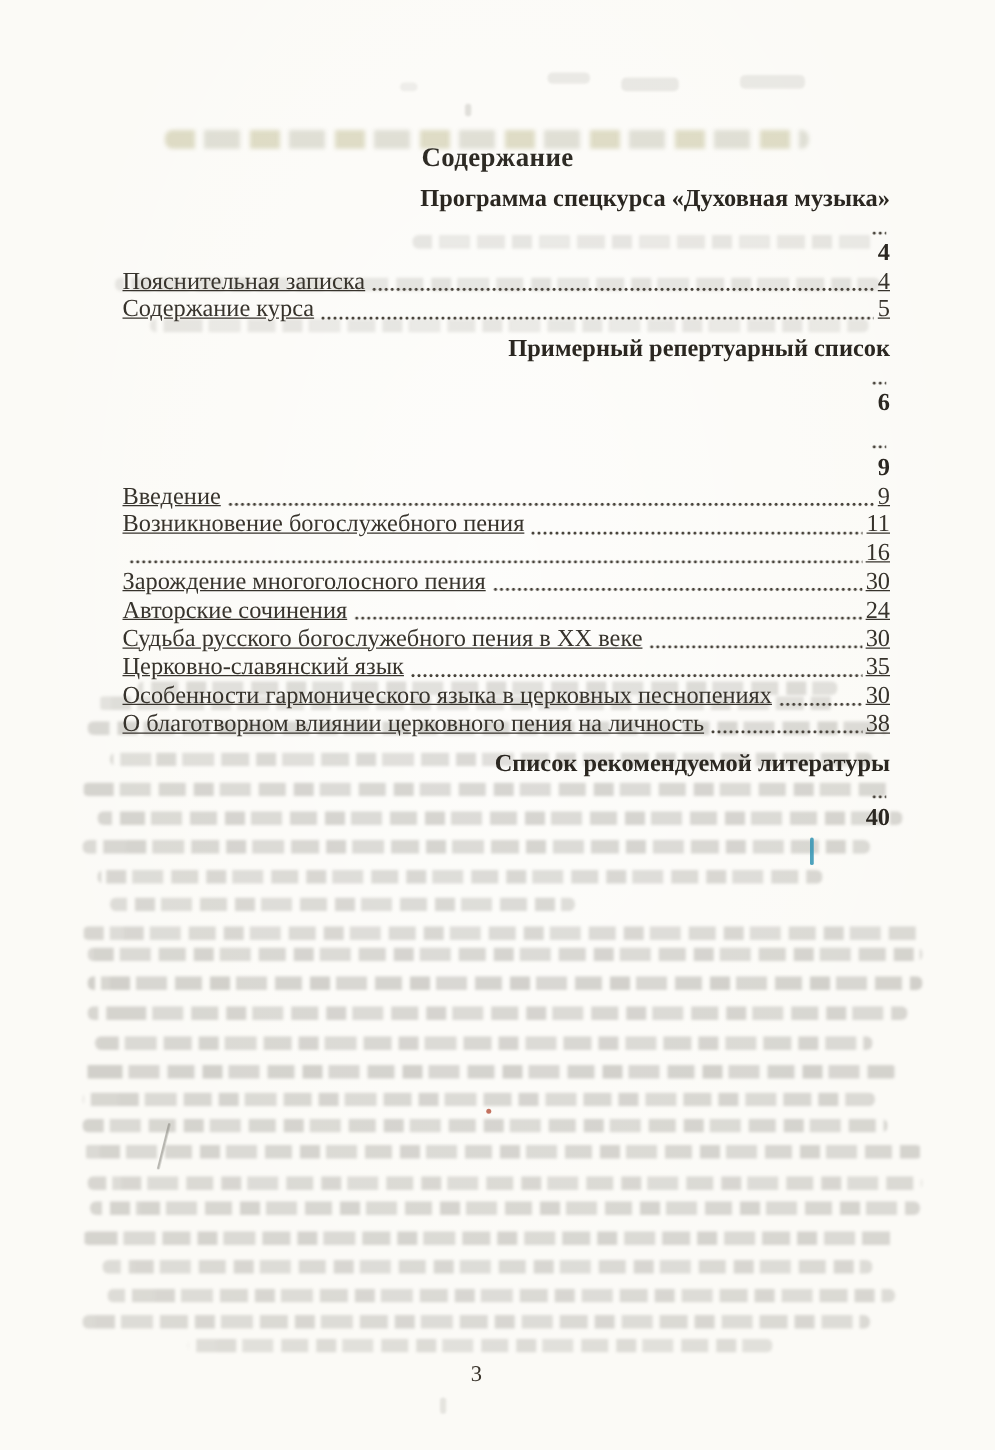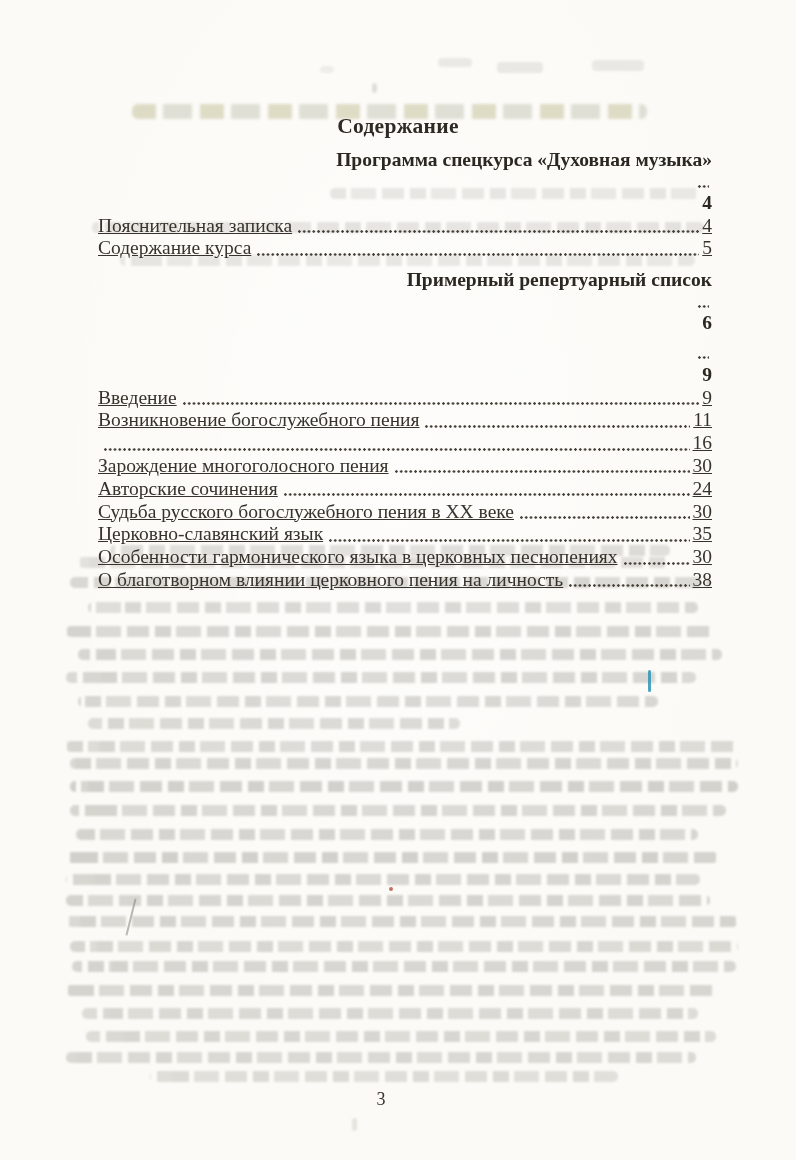--- a/index.html
+++ b/index.html
@@ -163,20 +163,25 @@
       </div>
       <div class="toc-row level-1">
         <span class="toc-label">Особенности гармонического языка в церковных песнопениях</span>
         <span class="leader"></span>
         <span class="toc-page">30</span>
       </div>
       <div class="toc-row level-1">
         <span class="toc-label">О благотворном влиянии церковного пения на личность</span>
         <span class="leader"></span>
         <span class="toc-page">38</span>
+      </div>
+      <div class="toc-row level-0 bold group-start">
+        <span class="toc-label">Список рекомендуемой литературы</span>
+        <span class="leader"></span>
+        <span class="toc-page">40</span>
       </div>
     </div>
 
   <div id="ghost-lines">
       <div class="ghost-line" style="top: 188px; left: 330px; width: 370px; opacity: 0.26; background-position: 0px 0px;"></div>
       <div class="ghost-line" style="top: 222px; left: 92px; width: 612px; opacity: 0.3; background-position: 13px 0px;"></div>
       <div class="ghost-line" style="top: 255px; left: 120px; width: 575px; opacity: 0.26; background-position: 26px 0px;"></div>
       <div class="ghost-line" style="top: 545px; left: 110px; width: 560px; opacity: 0.38; background-position: 39px 0px;"></div>
       <div class="ghost-line" style="top: 557px; left: 78px; width: 590px; opacity: 0.34; background-position: 11px 0px;"></div>
       <div class="ghost-line" style="top: 577px; left: 70px; width: 640px; opacity: 0.44; background-position: 24px 0px;"></div>

